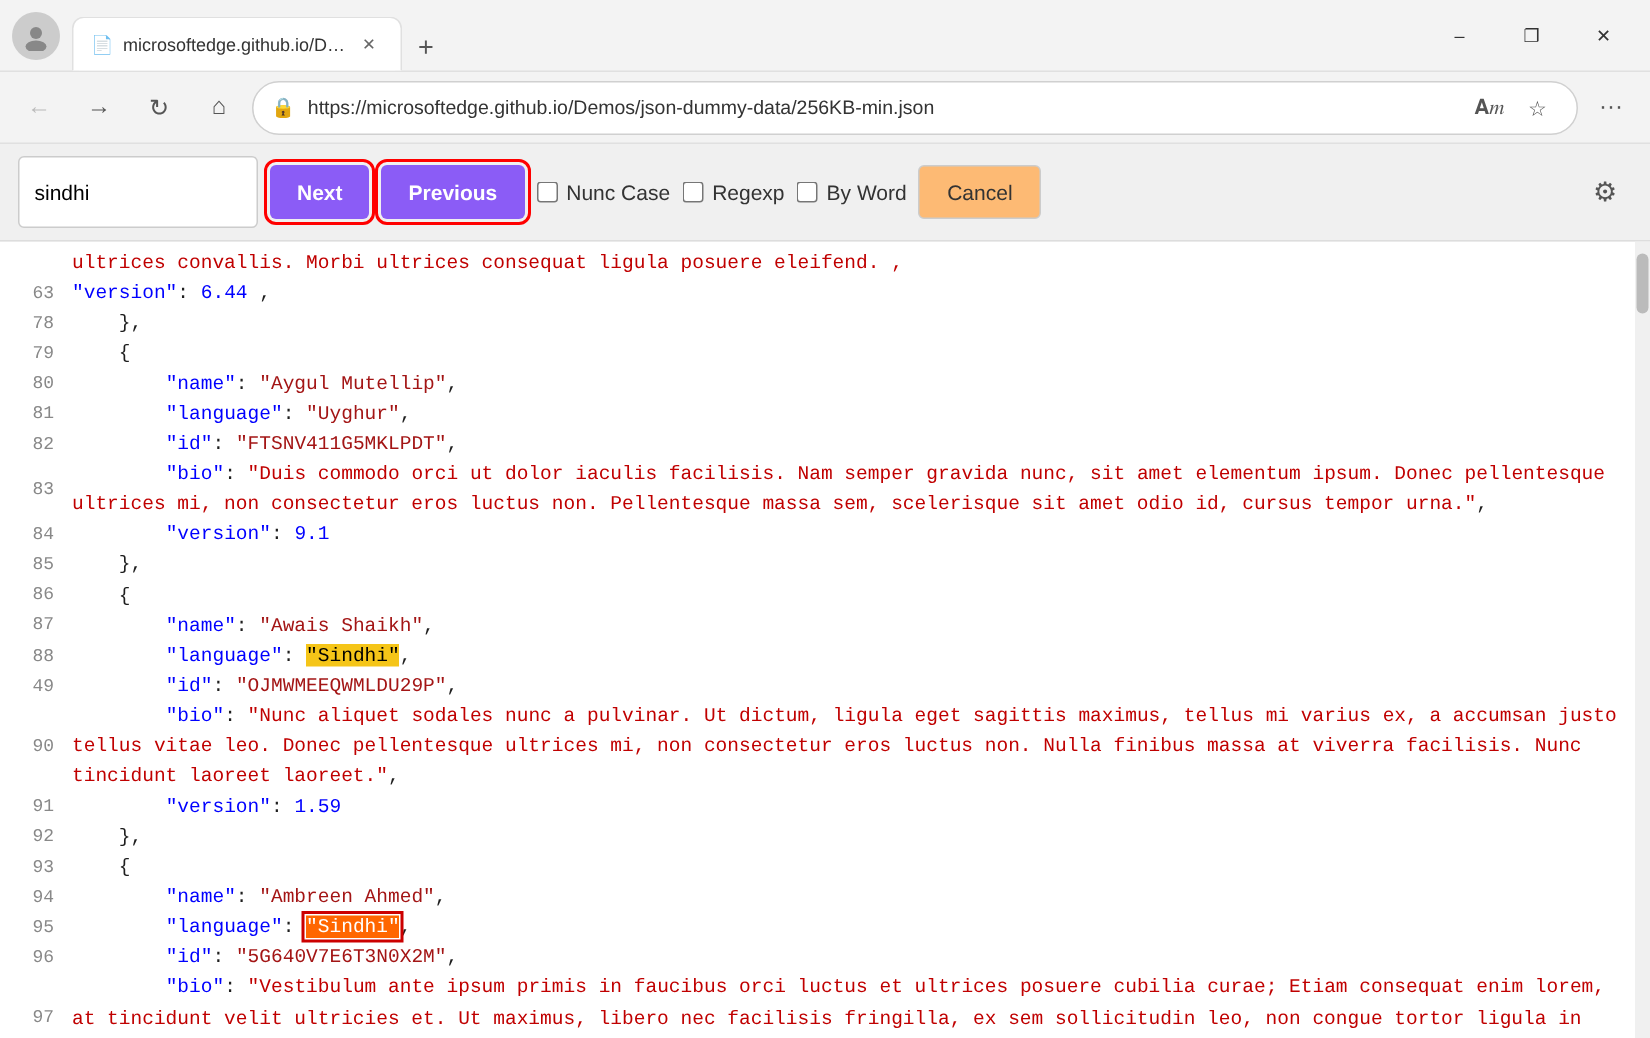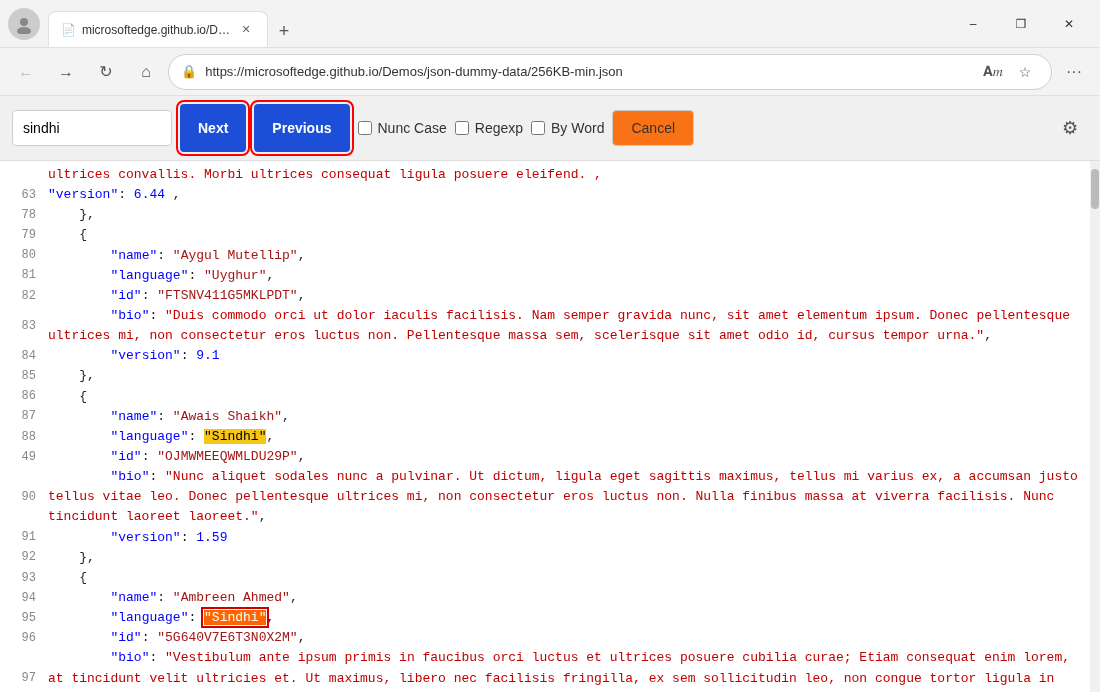--- a/index.html
+++ b/index.html
@@ -80,38 +80,38 @@
       font-size: 16px; color: #555; cursor: pointer;
     }
 
     
     .find-bar {
       display: flex; align-items: center;
       background: #f0f0f0; padding: 8px 12px; gap: 8px;
       border-bottom: 1px solid #ddd;
     }
     .find-input {
-      height: 36px; width: 160px; border: 1px solid #ccc;
+      height: 48px; width: 160px; border: 1px solid #ccc;
       border-radius: 4px; padding: 0 10px; font-size: 14px;
       outline: none; background: #fff;
     }
     .find-btn {
-      height: 48px; padding: 0 18px; border: none;
-      border-radius: 4px; background: #1d4ed8; color: #fff;
+      height: 36px; padding: 0 18px; border: none;
+      border-radius: 4px; background: #8b5cf6; color: #fff;
       font-size: 14px; font-weight: 600; cursor: pointer;
       outline: 2px solid #ff0000; outline-offset: 2px;
     }
     .find-checkbox-group {
       display: flex; align-items: center; gap: 6px; font-size: 14px; color: #333;
     }
     .find-checkbox-group input[type=checkbox] { cursor: pointer; width: 14px; height: 14px; }
     .find-cancel-btn {
       height: 36px; padding: 2px 18px;
       border: 1px solid #ccc; border-radius: 4px;
-      background: #f97316; color: #333; font-size: 14px;
+      background: #fdba74; color: #333; font-size: 14px;
       cursor: pointer;
     }
     .find-settings-btn {
       margin-left: auto; width: 36px; height: 36px;
       display: flex; align-items: center; justify-content: center;
       border-radius: 4px; cursor: pointer; color: #555; font-size: 18px;
     }
 
     
     .content-area {

